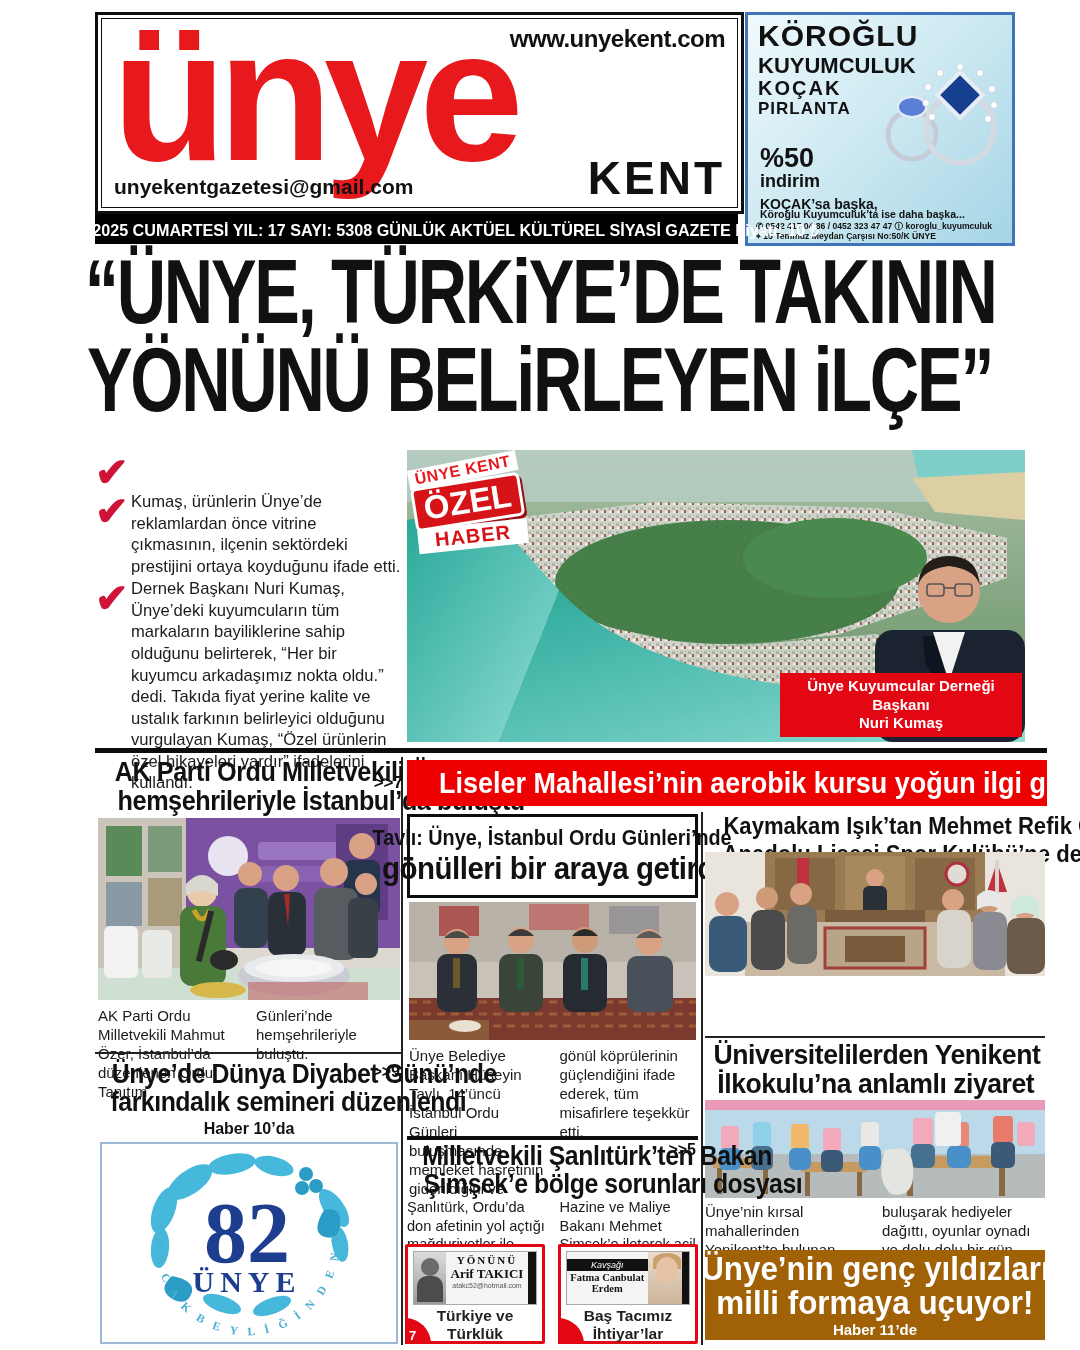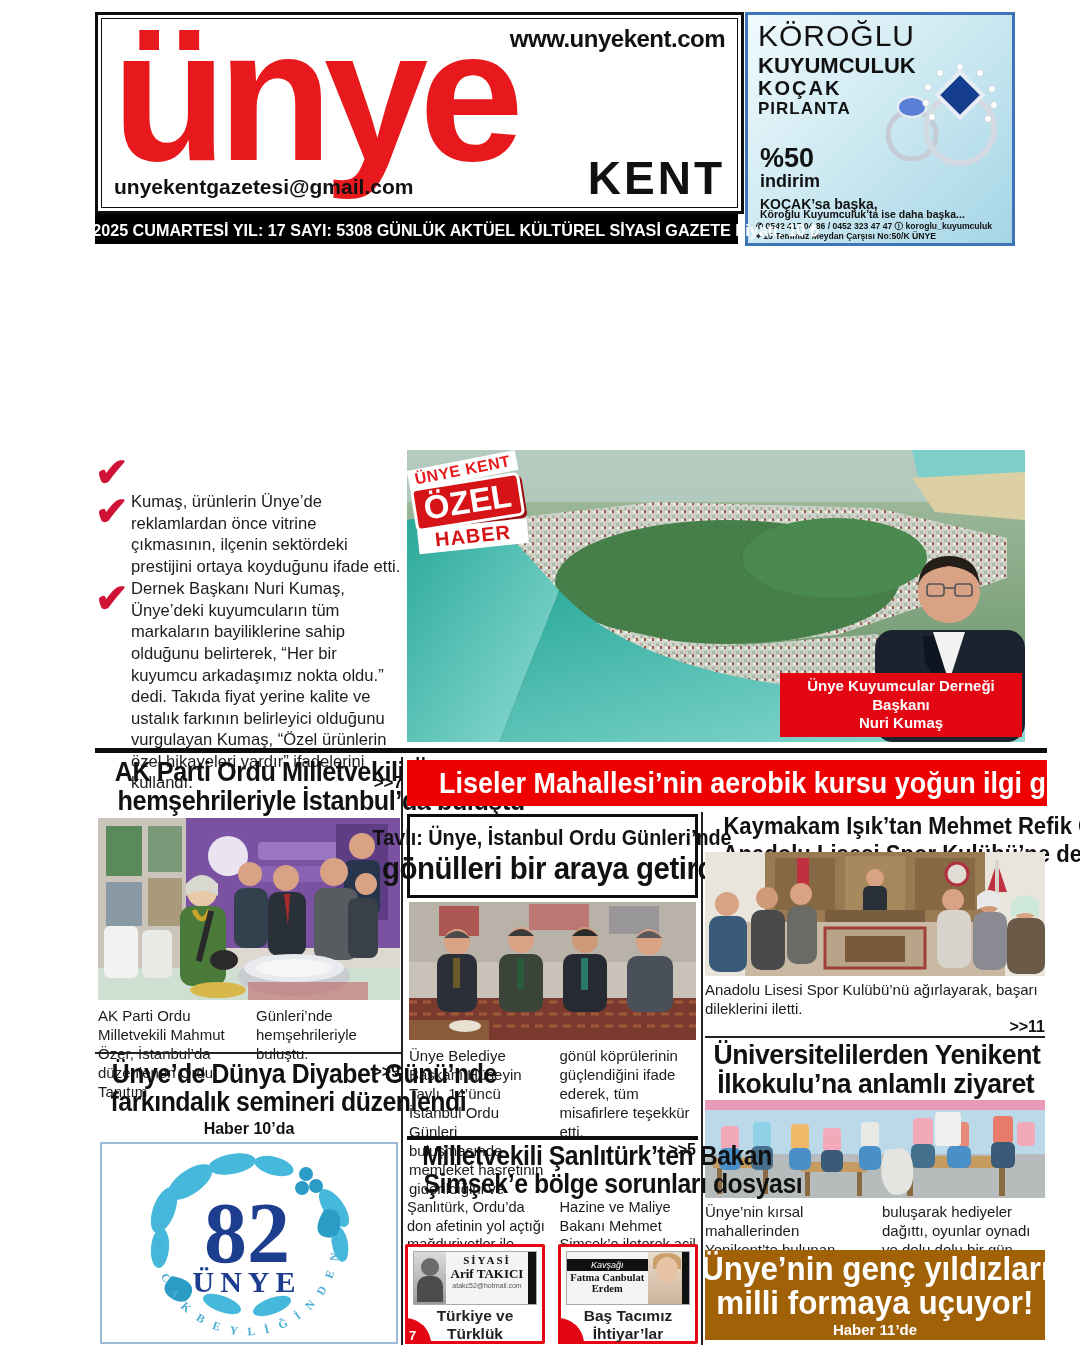--- a/index.html
+++ b/index.html
@@ -18,21 +18,21 @@
              letter-spacing:-9px;font-family:"Liberation Sans",sans-serif;}
   .logo-sub{position:absolute;right:12px;bottom:2px;font-size:46px;font-weight:900;letter-spacing:3px;}
   .email{position:absolute;left:12px;bottom:8px;font-size:21px;font-weight:bold;}
   .date-strip{left:95px;top:214px;width:643px;height:30px;background:#000;color:#fff;
               display:flex;align-items:center;justify-content:center;}
   .date-strip span{font-size:17px;font-weight:bold;transform:scaleX(.95);white-space:nowrap;}
 
   
   .ad-box{left:745px;top:12px;width:264px;height:228px;border:3px solid #3f74b8;
           background:linear-gradient(135deg,#f0fafd 0%,#cfeaf2 45%,#a5d5e6 100%);overflow:hidden;}
-  .ad-t1{position:absolute;left:10px;top:4px;font-size:30px;font-weight:400;letter-spacing:1px;}
+  .ad-t1{position:absolute;left:10px;top:4px;font-size:30px;font-weight:700;letter-spacing:1px;}
   .ad-t2{position:absolute;left:10px;top:38px;font-size:22px;font-weight:900;}
   .ad-t3{position:absolute;left:10px;top:62px;font-size:20px;font-weight:900;letter-spacing:2px;}
   .ad-t4{position:absolute;left:10px;top:84px;font-size:17px;font-weight:800;letter-spacing:1px;}
   .ad-disc{position:absolute;left:12px;top:128px;font-size:27px;font-weight:900;}
   .ad-disc2{position:absolute;left:12px;top:156px;font-size:18px;font-weight:600;}
   .ad-s1{position:absolute;left:12px;top:181px;font-size:14px;font-weight:800;}
   .ad-s2{position:absolute;left:12px;top:193px;font-size:10.5px;font-weight:600;}
   .ad-contact{position:absolute;left:8px;top:206px;font-size:8.6px;font-weight:bold;white-space:nowrap;text-align:right;}
   .ad-addr{position:absolute;left:8px;top:216px;font-size:8.6px;font-weight:bold;}
   .ad-rings{position:absolute;right:2px;top:28px;}
@@ -192,20 +192,24 @@
     <div class="ad-s1">KOÇAK’sa başka,</div>
     <div class="ad-s2">Köroğlu Kuyumculuk’ta ise daha başka...</div>
     <div class="ad-contact">✆ 0542 417 04 86 / 0452 323 47 47  Ⓘ koroglu_kuyumculuk</div>
     <div class="ad-addr">⌖ 15 Temmuz Meydan Çarşısı No:50/K ÜNYE</div>
   </div>
 
   <div class="abs date-strip">
     <span>22 KASIM 2025 CUMARTESİ YIL: 17 SAYI: 5308 GÜNLÜK AKTÜEL  KÜLTÜREL SİYASİ GAZETE  Fiyatı: 10 ₺</span>
   </div>
 
+  <div class="abs headline">
+    <span class="hl">“ÜNYE, TÜRKiYE’DE TAKININ</span>
+    <span class="hl">YÖNÜNÜ BELiRLEYEN iLÇE”</span>
+  </div>
 
   <div class="abs lead">
     <div class="bullet">
       <div class="check">✔</div>
     </div>
     <div class="bullet">
       <div class="check">✔</div>
       <div class="btxt">Kumaş, ürünlerin Ünye’de reklamlardan önce vitrine çıkmasının, ilçenin sektördeki prestijini ortaya koyduğunu ifade etti.</div>
     </div>
     <div class="bullet">
@@ -411,24 +415,20 @@
         <circle cx="284" cy="50" r="11" fill="#cf9a78"></circle>
           <path d="M272,44 Q284,32 296,44 L296,58 Q284,50 272,58 Z" fill="#e8e8e8"></path>
         <rect x="268" y="60" width="34" height="58" rx="10" fill="#8a8a92"></rect>
         <circle cx="320" cy="56" r="12" fill="#d9a284"></circle>
           <path d="M306,50 Q320,36 334,50 L334,66 Q320,56 306,66 Z" fill="#cfe8dc"></path>
         <rect x="302" y="66" width="38" height="56" rx="10" fill="#6b5a48"></rect>
       </g>
     </svg>
   </div>
   <div class="abs kaym-cap two-col">
-    <div>
-      <div class="cap">Anadolu Lisesi Spor Kulübü’nü ağırlayarak, başarı dileklerini iletti.</div>
-      <div class="jump">&gt;&gt;11</div>
-    </div>
   </div>
   <div class="abs hrule-right"></div>
 
   <div class="abs yeni-h center">
     <span class="cond sec-h" style="transform:scaleX(.95)">Üniversitelilerden Yenikent</span>
     <span class="cond sec-h" style="transform:scaleX(.95)">İlkokulu’na anlamlı ziyaret</span>
   </div>
   <div class="abs yeni-photo">
     <svg width="340" height="98" viewBox="0 0 340 98">
       <rect width="340" height="98" fill="#b6bcbc"></rect>
@@ -520,21 +520,21 @@
     <div>
       <div class="cap">Hazine ve Maliye Bakanı Mehmet Şimşek’e ileterek acil düzenleme talep etti.</div>
       <div class="jump">&gt;&gt;7</div>
     </div>
   </div>
 
   <div class="colbox colbox1">
     <div class="colcard">
       <div class="bw-port"></div>
       <div class="colmeta">
-        <div class="col-header">SİYASİ</div>
+        <div class="col-header">YÖNÜNÜ</div>
         <div class="col-name">Arif TAKICI</div>
         <div class="col-email">atakc52@hotmail.com</div>
       </div>
       <div class="col-blackbar"></div>
     </div>
     <div class="col-title">Türkiye ve Türklük</div>
     <div class="corner-tab">7</div>
   </div>
 
   <div class="colbox colbox2">

